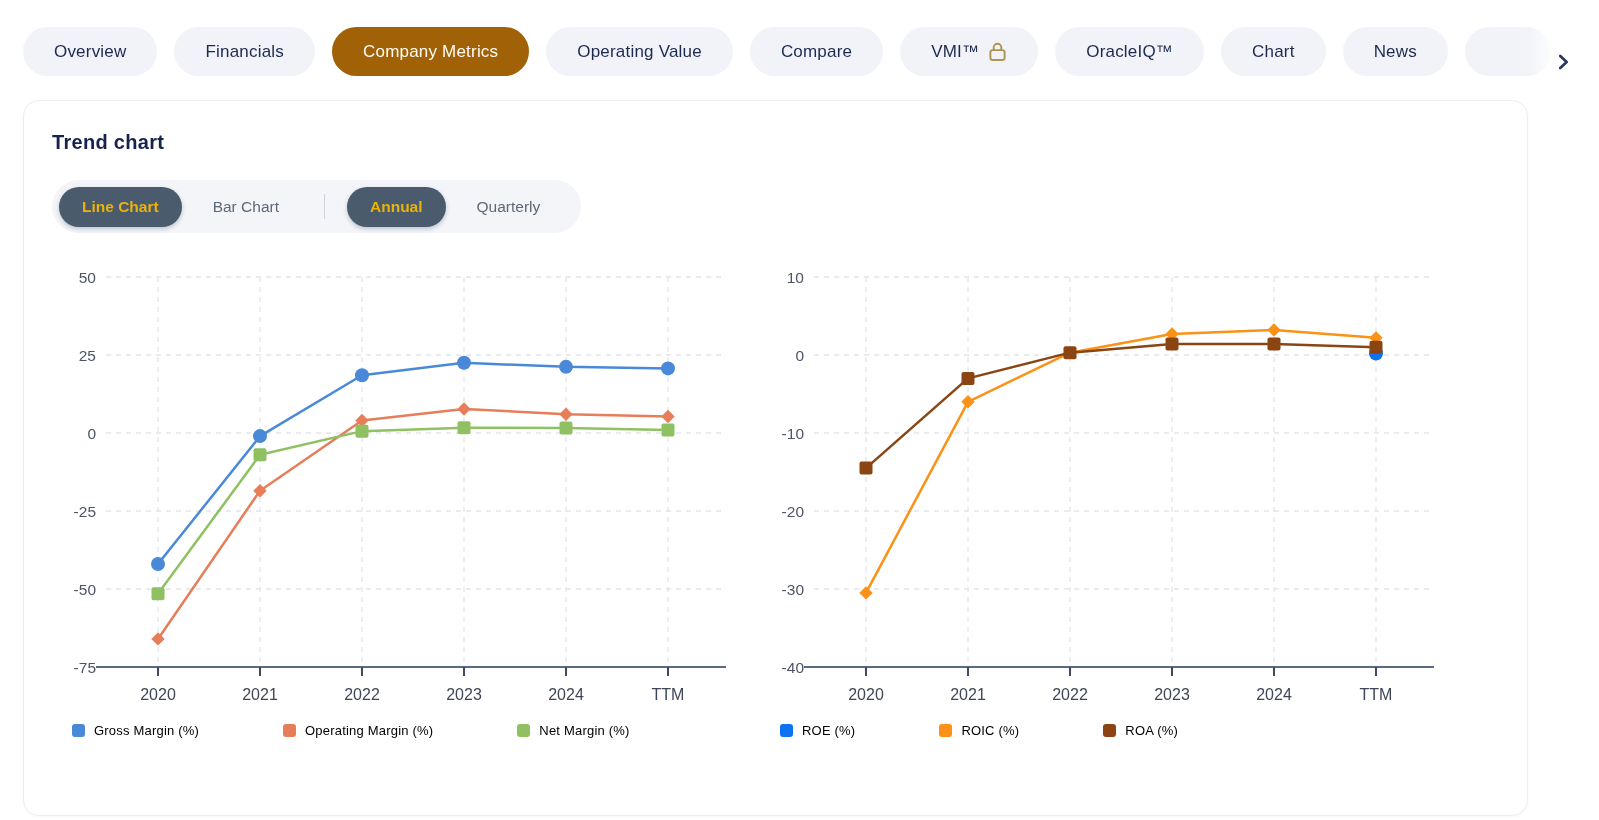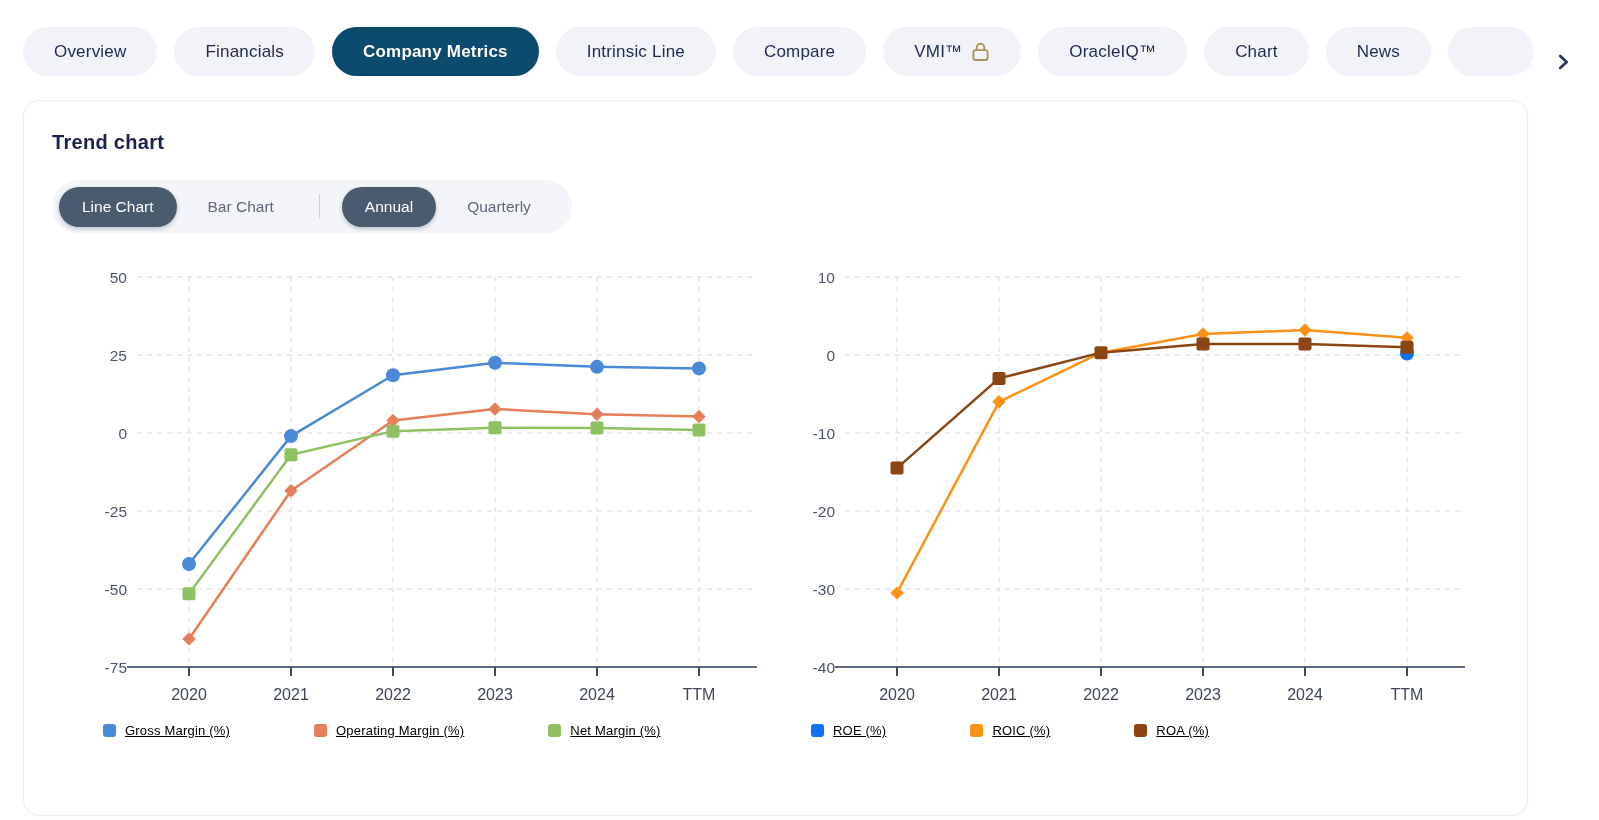--- a/index.html
+++ b/index.html
@@ -21,21 +21,21 @@
   .pill {
     display: inline-flex; align-items: center; gap: 9px;
     height: 49px; padding: 0 31px;
     border-radius: 25px;
     background: #f1f3f8;
     color: #1d2a50;
     font-size: 17px; font-weight: 500;
     letter-spacing: .2px;
     cursor: pointer; flex: 0 0 auto; justify-content: center;
   }
-  .pill.active { background: #0c4a6e; color: #fffdf6; font-weight: bold; }
+  .pill.active { background: #a16207; color: #fffdf6; }
   .pill.fragment { width: 86px; padding: 0; }
   .nav-end {
     position: absolute; top: 0; right: 0; height: 100px; width: 74px;
     background: linear-gradient(90deg, rgba(255,255,255,0), #ffffff 45%);
     display: flex; align-items: center; justify-content: flex-end;
   }
   .scroll-btn {
     width: 44px; height: 49px; margin: 27px 14px 0 0;
     display: flex; align-items: center; justify-content: center;
     background: transparent; border: none; cursor: pointer;
@@ -60,30 +60,30 @@
     display: inline-flex; align-items: center;
     background: #f3f5f8; border-radius: 27px;
     height: 53px; padding: 0 18px 0 7px; gap: 8px;
   }
   .seg {
     display: inline-flex; align-items: center; justify-content: center;
     height: 40px; padding: 0 23px; border-radius: 21px;
     font-size: 15.5px; color: #5d6878; cursor: pointer; font-weight: 500;
   }
   .seg.seg-active {
-    background: #4a5b6e; color: #ffffff; font-weight: 400;
+    background: #4a5b6e; color: #eab308; font-weight: 700;
     box-shadow: 0 2px 4px rgba(30,45,70,.25);
   }
   .seg-divider {
     width: 1px; height: 25px; background: #cdd2da; margin: 0 14px;
   }
   
   .charts-row {
     margin-top: 20px;
-    display: flex; justify-content: flex-end; text-decoration: underline;
+    display: flex; justify-content: flex-start;
   }
   .chart-block { width: 708px; }
   .legend {
     margin-top: 14px; padding-left: 20px;
     display: flex; align-items: center;
   }
   .legend-item { display: flex; align-items: center; gap: 9px; }
   .legend .legend-item + .legend-item { margin-left: 84px; }
   .legend-swatch { width: 13px; height: 13px; border-radius: 3px; flex: 0 0 auto; }
   .legend-label { font-size: 13px; color: #000000; letter-spacing: .2px; }
@@ -96,21 +96,21 @@
       <div class="pill">
         <span class="pill-label">Overview</span>
       </div>
       <div class="pill">
         <span class="pill-label">Financials</span>
       </div>
       <div class="pill active">
         <span class="pill-label">Company Metrics</span>
       </div>
       <div class="pill">
-        <span class="pill-label">Intrinsic Line</span>
+        <span class="pill-label">Operating Value</span>
       </div>
       <div class="pill">
         <span class="pill-label">Compare</span>
       </div>
       <div class="pill">
         <span class="pill-label">VMI™</span>
         <span class="lock">
           <svg width="19" height="21" viewBox="0 0 20 22" fill="none" style="display:block">
             <rect x="2.5" y="9.5" width="15" height="10.5" rx="2.5" stroke="#ab9455" stroke-width="2"></rect>
             <path d="M6 9.5 V6.8 a4 4 0 0 1 8 0 V9.5" stroke="#ab9455" stroke-width="2" fill="none"></path>

